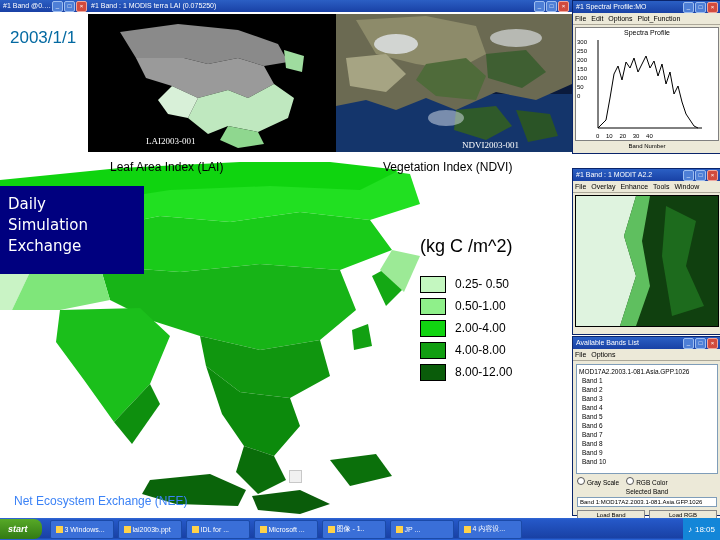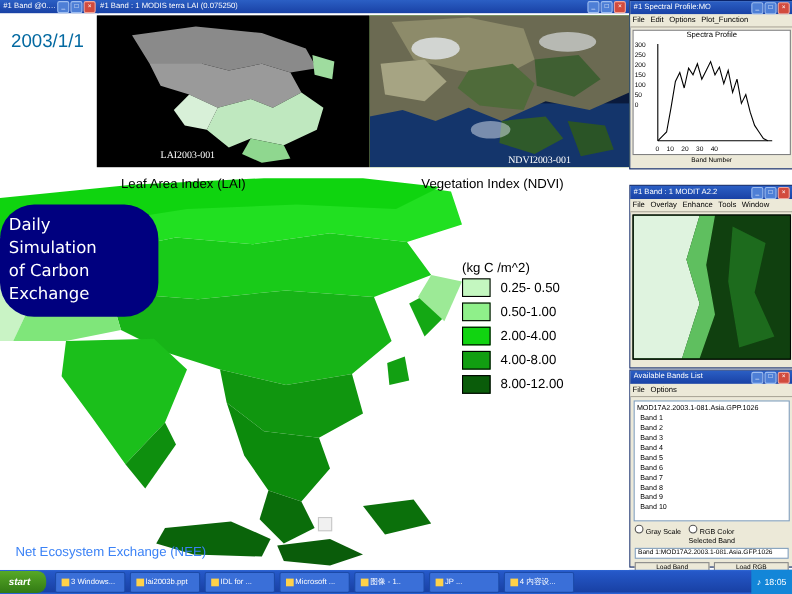--- a/index.html
+++ b/index.html
@@ -117,33 +117,32 @@
   }
   
   #date-label{
     position:absolute;left:10px;top:28px;font-size:17px;color:#0369a1;
     font-family:"Liberation Sans", sans-serif;
   }
   #lai-caption{position:absolute;left:110px;top:160px;font-size:12px;color:#000;}
   #ndvi-caption{position:absolute;left:383px;top:160px;font-size:12px;color:#000;}
   #nee-caption{position:absolute;left:14px;top:494px;font-size:12px;color:#3b82f6;}
   #daily-box{
-    position:absolute;left:0px;top:186px;width:144px;height:102px;
+    position:absolute;left:0px;top:186px;width:144px;height:88px;
     background:#00007f;color:#fff;padding:8px 0 0 8px;
     font-size:15px;line-height:21px;
     font-family:"DejaVu Sans", sans-serif;
     box-sizing:border-box;
-    border-radius:31px;
   }
   
   #legend{
     position:absolute;left:420px;top:236px;width:150px;
     font-size:12px;color:#000;
   }
-  #legend .unit{margin-bottom:0;font-size:12px;}
+  #legend .unit{margin-bottom:16px;font-size:18px;}
   #legend .row{display:flex;align-items:center;height:22px;}
   #legend .sw{width:24px;height:15px;border:1px solid #000;margin-right:9px;flex:0 0 auto;}
   
   #map-sel{
     position:absolute;left:289px;top:310px;width:11px;height:11px;
     border:1px solid #c8c8c8;background:rgba(230,230,230,.55);
   }
 </style>
 </head>
 <body>
@@ -384,21 +383,20 @@
 </div>
 
 <div id="date-label">2003/1/1</div>
 <div id="lai-caption">Leaf Area Index (LAI)</div>
 <div id="ndvi-caption">Vegetation Index (NDVI)</div>
 <div id="nee-caption">Net Ecosystem Exchange (NEE)</div>
 
 <div id="daily-box">
   <div>Daily</div>
   <div>Simulation</div>
-  <div>of Carbon</div>
   <div>Exchange</div>
 </div>
 
 <div id="legend">
   <div class="unit">(kg C /m^2)</div>
   <div class="row">
     <span class="sw" style="background:#c4f7c0"></span>
     <span>0.25- 0.50</span>
   </div>
   <div class="row">

